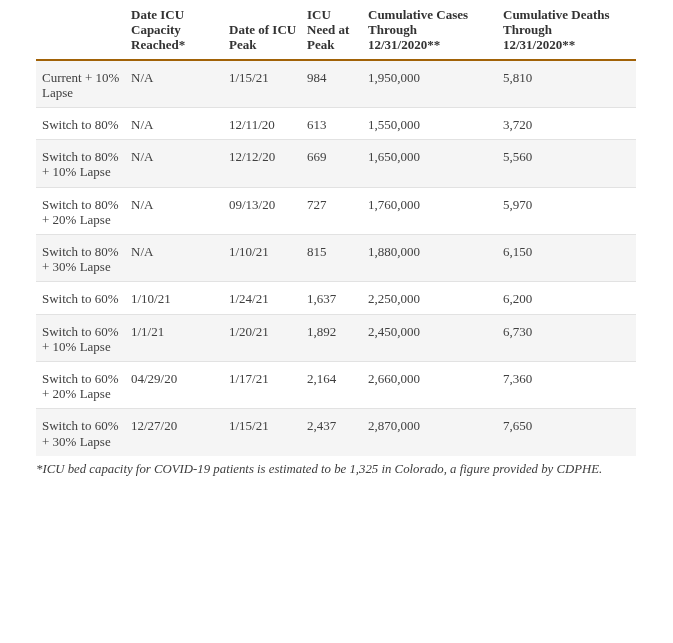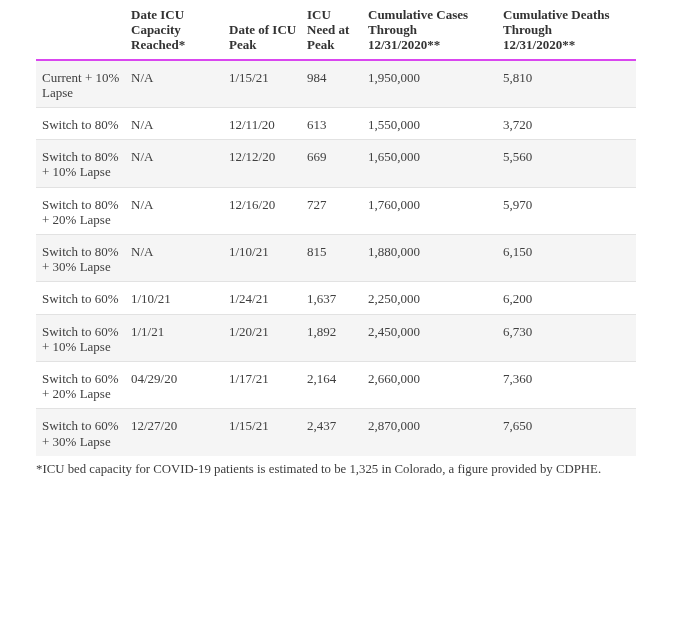--- a/index.html
+++ b/index.html
@@ -23,21 +23,21 @@
     font-size: 13px;
     line-height: 15.2px;
   }
   table.scenarios th {
     text-align: left;
     vertical-align: bottom;
     font-weight: 700;
     color: #333333;
     white-space: pre;
     padding: 4px 4px 6px 6px;
-    border-bottom: 2px solid #d946ef;
+    border-bottom: 2px solid #a16207;
   }
   table.scenarios td {
     vertical-align: top;
     white-space: pre;
     padding: 9px 4px 7px 6px;
     border-bottom: 1px solid #e2e2e2;
   }
   table.scenarios tbody tr:nth-child(odd) td {
     background: #f5f5f5;
   }
@@ -45,20 +45,21 @@
     border-bottom: none;
   }
   .footnotes {
     margin-top: 5px;
     font-size: 12.8px;
     line-height: 16px;
     color: #3d3d3d;
   }
   .footnotes p {
     margin: 0 0 1px 0;
+    font-style: italic;
   }
 </style>
 </head>
 <body>
 
 <div class="page">
   <table class="scenarios">
     <colgroup>
       <col style="width:89px">
       <col style="width:98px">
@@ -110,21 +111,21 @@
         <td>N/A</td>
         <td>12/12/20</td>
         <td>669</td>
         <td>1,650,000</td>
         <td>5,560</td>
       </tr>
       <tr>
         <td>Switch to 80%
 + 20% Lapse</td>
         <td>N/A</td>
-        <td>12/16/20</td>
+        <td>09/13/20</td>
         <td>727</td>
         <td>1,760,000</td>
         <td>5,970</td>
       </tr>
       <tr>
         <td>Switch to 80%
 + 30% Lapse</td>
         <td>N/A</td>
         <td>1/10/21</td>
         <td>815</td>

